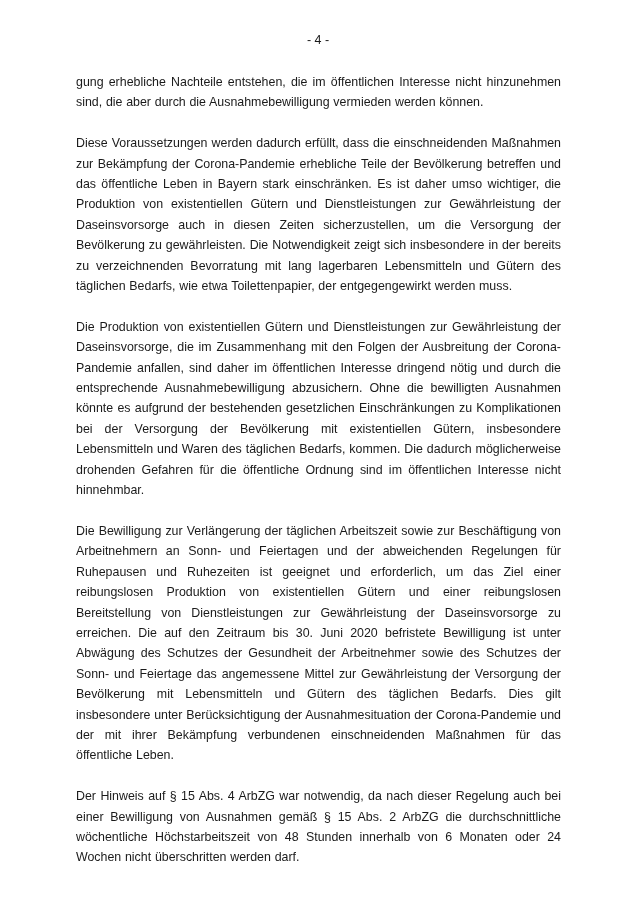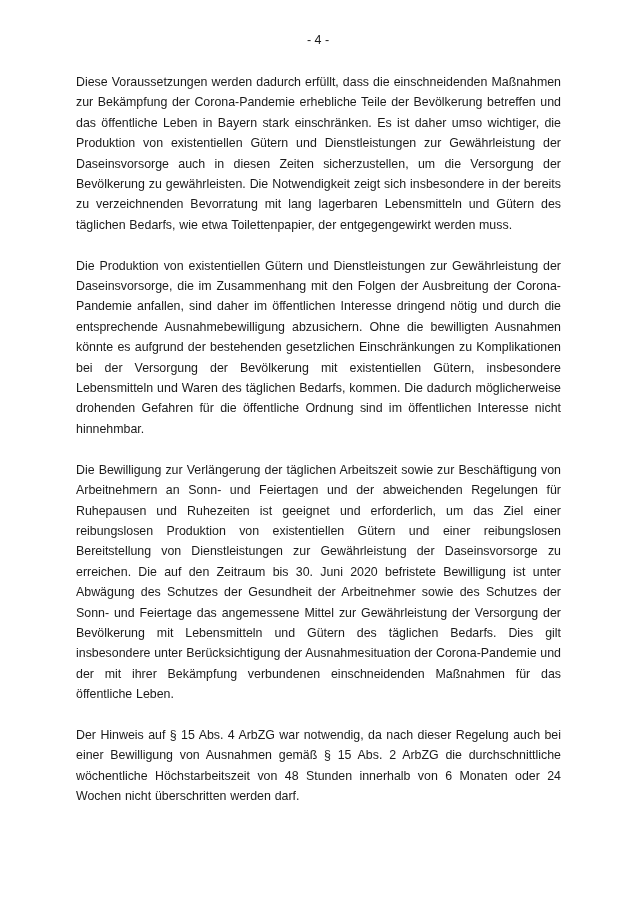--- a/index.html
+++ b/index.html
@@ -22,18 +22,19 @@
       text-align: justify; hyphens: manual;
       letter-spacing: 0px; word-spacing: 0.3px;
     }
   </style>
 </head>
 <body>
 
 <div class="page">
   <div class="page-number">- 4 -</div>
   <div class="body-text">
+    <p class="para">gung erhebliche Nachteile entstehen, die im öffentlichen Interesse nicht hinzunehmen sind, die aber durch die Ausnahmebewilligung vermieden werden können.</p>
     <p class="para">Diese Voraussetzungen werden dadurch erfüllt, dass die einschneidenden Maßnahmen zur Bekämpfung der Corona-Pandemie erhebliche Teile der Bevölkerung betreffen und das öf­fentliche Leben in Bayern stark einschränken. Es ist daher umso wichtiger, die Produktion von existentiellen Gütern und Dienstleistungen zur Gewährleistung der Daseinsvorsorge auch in diesen Zeiten sicherzustellen, um die Versorgung der Bevölkerung zu gewährleisten. Die Notwendigkeit zeigt sich insbesondere in der bereits zu verzeichnenden Bevorratung mit lang lagerbaren Lebensmitteln und Gütern des täglichen Bedarfs, wie etwa Toilettenpapier, der entgegengewirkt werden muss.</p>
     <p class="para">Die Produktion von existentiellen Gütern und Dienstleistungen zur Gewährleistung der Da­seinsvorsorge, die im Zusammenhang mit den Folgen der Ausbreitung der Corona-Pandemie anfallen, sind daher im öffentlichen Interesse dringend nötig und durch die ent­sprechende Ausnahmebewilligung abzusichern. Ohne die bewilligten Ausnahmen könnte es aufgrund der bestehenden gesetzlichen Einschränkungen zu Komplikationen bei der Versor­gung der Bevölkerung mit existentiellen Gütern, insbesondere Lebensmitteln und Waren des täglichen Bedarfs, kommen. Die dadurch möglicherweise drohenden Gefahren für die öffent­liche Ordnung sind im öffentlichen Interesse nicht hinnehmbar.</p>
     <p class="para">Die Bewilligung zur Verlängerung der täglichen Arbeitszeit sowie zur Beschäftigung von Ar­beitnehmern an Sonn- und Feiertagen und der abweichenden Regelungen für Ruhepausen und Ruhezeiten ist geeignet und erforderlich, um das Ziel einer reibungslosen Produktion von existentiellen Gütern und einer reibungslosen Bereitstellung von Dienstleistungen zur Gewährleistung der Daseinsvorsorge zu erreichen. Die auf den Zeitraum bis 30. Juni 2020 befristete Bewilligung ist unter Abwägung des Schutzes der Gesundheit der Arbeitnehmer sowie des Schutzes der Sonn- und Feiertage das angemessene Mittel zur Gewährleistung der Versorgung der Bevölkerung mit Lebensmitteln und Gütern des täglichen Bedarfs. Dies gilt insbesondere unter Berücksichtigung der Ausnahmesituation der Corona-Pandemie und der mit ihrer Bekämpfung verbundenen einschneidenden Maßnahmen für das öffentliche Leben.</p>
     <p class="para">Der Hinweis auf § 15 Abs. 4 ArbZG war notwendig, da nach dieser Regelung auch bei einer Bewilligung von Ausnahmen gemäß § 15 Abs. 2 ArbZG die durchschnittliche wöchentliche Höchstarbeitszeit von 48 Stunden innerhalb von 6 Monaten oder 24 Wochen nicht über­schritten werden darf.</p>
   </div>
 </div>
 
 </body></html>

